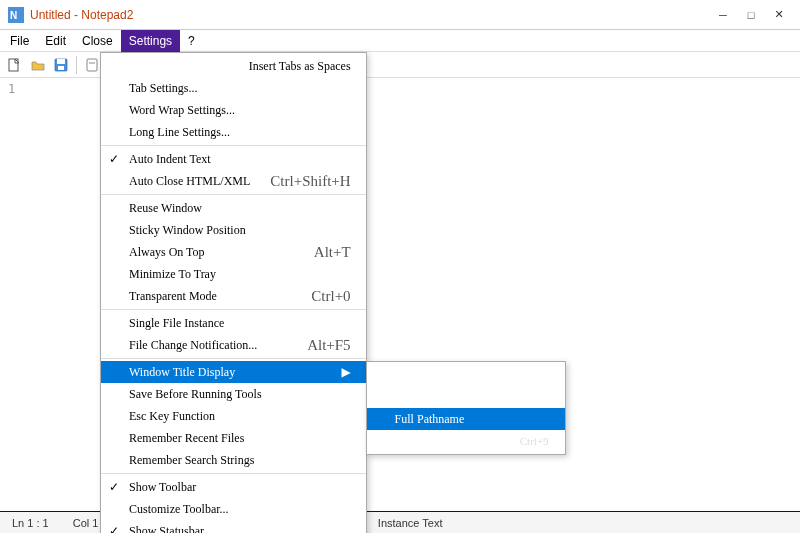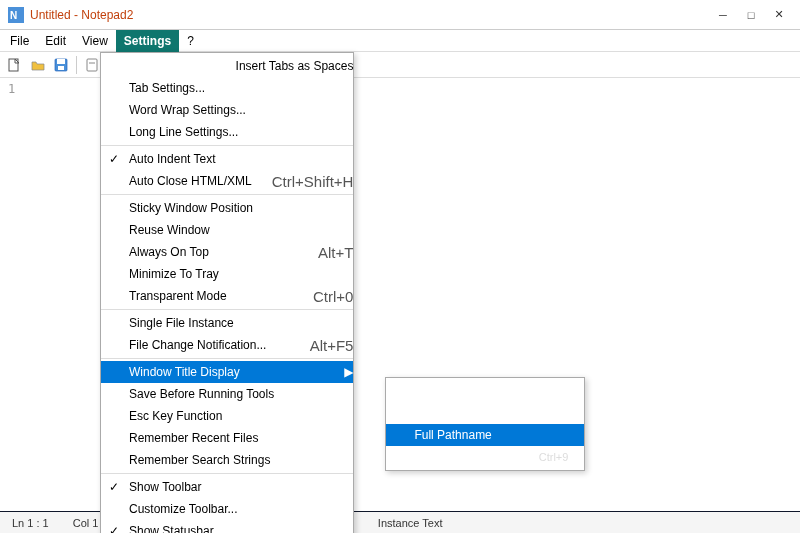--- a/index.html
+++ b/index.html
@@ -66,23 +66,22 @@
     }
     .menu-item {
       padding: 2px 8px;
       cursor: pointer;
       font-size: 12px;
       height: 22px;
       display: flex;
       align-items: center;
     }
     .menu-item:hover, .menu-item.active {
-      background: #0f766e;
+      background: #4c1d95;
       color: #fff;
-      font-weight: bold;
     }
 
     
     .toolbar {
       display: flex;
       background: #fff;
       height: 26px;
       align-items: center;
       padding: 2px 4px;
       border-bottom: 1px solid #ddd;
@@ -146,26 +145,27 @@
       background: #fff;
       border: 1px solid #aaa;
       box-shadow: 2px 2px 6px rgba(0,0,0,0.2);
       min-width: 220px;
       z-index: 200;
       padding: 2px 0;
     }
     .dropdown-item {
       display: flex;
       align-items: center;
-      padding: 3px 0 3px 28px;
+      padding: 3px 15px 3px 28px;
       cursor: pointer;
       white-space: nowrap;
       font-size: 12px;
       position: relative;
       height: 22px;
+      font-family: Liberation Serif, serif;
     }
     .dropdown-item.highlighted {
       background: #0078d7;
       color: #fff;
     }
     .dropdown-item .checkmark {
       position: absolute;
       left: 8px;
       font-size: 12px;
     }
@@ -222,22 +222,21 @@
     .submenu-item .shortcut {
       margin-left: auto;
       padding-left: 20px;
       color: #555;
       font-size: 11px;
     }
     .submenu-wrapper {
       position: relative;
     }
     .submenu-wrapper .submenu {
-      top: 16px;
-      margin-left: 32px;
+      top: 0;
     }
   </style>
 </head>
 <body>
 
 <div class="title-bar">
   <div class="title-bar-left">
     <span class="title-bar-icon">
       <svg width="16" height="16" viewBox="0 0 16 16">
         <rect width="16" height="16" fill="#4a90d9"></rect>
@@ -249,21 +248,21 @@
   <div class="title-bar-controls">
     <button class="title-btn">─</button>
     <button class="title-btn">□</button>
     <button class="title-btn close">✕</button>
   </div>
 </div>
 
 <div class="menu-bar">
   <div class="menu-item">File</div>
   <div class="menu-item">Edit</div>
-  <div class="menu-item">View</div>
+  <div class="menu-item">Close</div>
   <div class="menu-item active">Settings</div>
   <div class="menu-item">?</div>
 </div>
 
 <div class="toolbar">
   <button class="toolbar-btn" title="New">
     <svg width="14" height="14" viewBox="0 0 14 14">
         <rect x="1" y="1" width="9" height="12" fill="none" stroke="#555" stroke-width="1"></rect>
         <polyline points="7,1 7,5 11,5" fill="none" stroke="#555" stroke-width="1"></polyline>
         <line x1="7" y1="1" x2="11" y2="5" stroke="#555" stroke-width="1"></line>
@@ -313,24 +312,24 @@
   <div class="dropdown-item">
     <span class="checkmark">✓</span>
     Auto Indent Text
   </div>
   <div class="dropdown-item">
     Auto Close HTML/XML
     <span class="shortcut">Ctrl+Shift+H</span>
   </div>
   <div class="dropdown-sep"></div>
   <div class="dropdown-item">
+    Reuse Window
+  </div>
+  <div class="dropdown-item">
     Sticky Window Position
-  </div>
-  <div class="dropdown-item">
-    Reuse Window
   </div>
   <div class="dropdown-item">
     Always On Top
     <span class="shortcut">Alt+T</span>
   </div>
   <div class="dropdown-item">
     Minimize To Tray
   </div>
   <div class="dropdown-item">
     Transparent Mode

